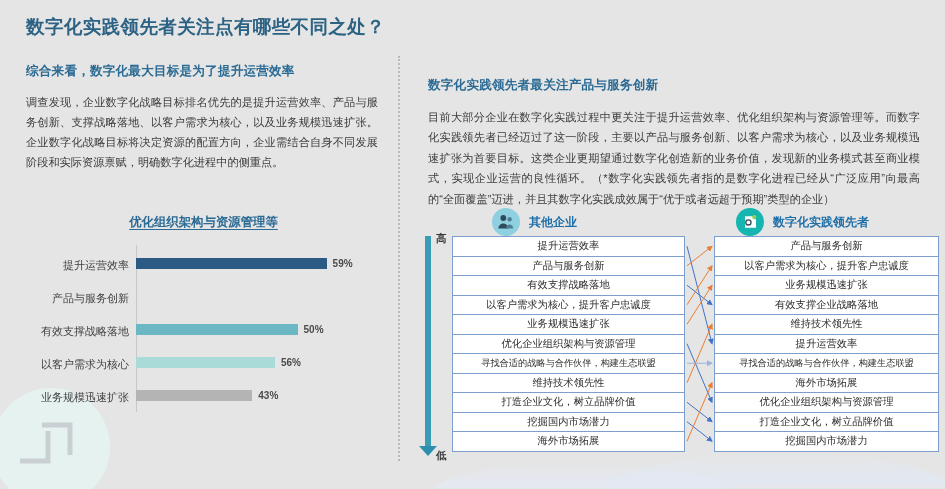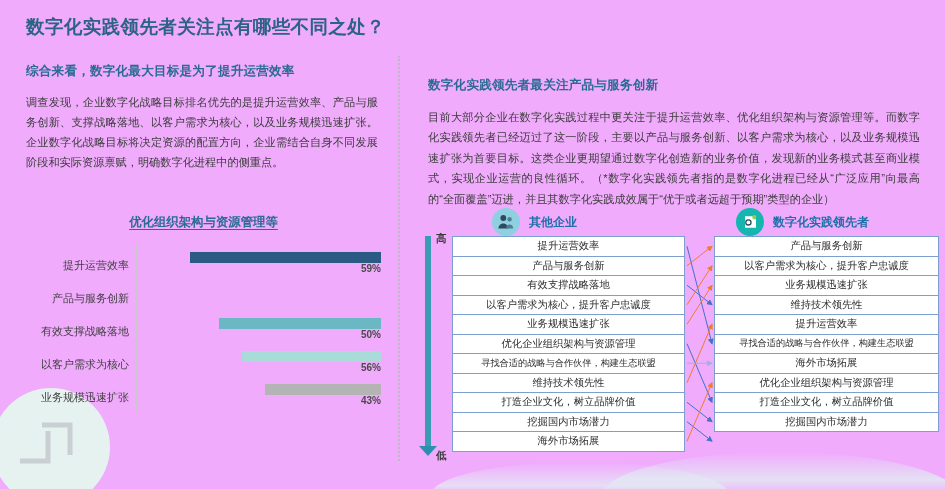--- a/index.html
+++ b/index.html
@@ -1,21 +1,21 @@
 <!DOCTYPE html>
 <html><head>
 <meta charset="utf-8">
 <style>
   html,body{margin:0;padding:0;}
   body{
     width:945px;height:489px;background:#ffffff;overflow:hidden;
     font-family:"Liberation Sans","DejaVu Sans",sans-serif;
     -webkit-font-smoothing:antialiased;
   }
-  #page{position:relative;width:945px;height:489px;overflow:hidden;background:#f0abfc;}
+  #page{position:relative;width:945px;height:489px;overflow:hidden;background:#e5e5e5;}
 
   
   .deco-circle{
     position:absolute;left:-8px;top:388px;width:118px;height:118px;border-radius:50%;
     background:#e6f2f0;
   }
   .deco-arrows{position:absolute;left:12px;top:415px;width:80px;height:62px;}
   .deco-wave{
     position:absolute;left:600px;top:452px;width:360px;height:46px;
     background:linear-gradient(to bottom,rgba(226,233,243,0) 0%,rgba(226,233,243,.85) 60%,rgba(226,233,243,0) 100%);
@@ -59,21 +59,21 @@
   }
   .chart-plot{position:relative;padding-left:110px;}
   .axis-line{
     position:absolute;left:110px;top:-2px;width:1px;height:167px;background:#c8c8c8;
   }
   .bar-row{display:flex;align-items:center;height:32px;margin-bottom:1px;}
   .bar-label{
     position:absolute;left:0;width:103px;text-align:right;
     font-size:11px;color:#3f3f3f;
   }
-  .bar-row-inner{position:relative;width:100%;display:flex;align-items:flex-end;flex-direction:column;}
+  .bar-row-inner{position:relative;width:100%;display:flex;align-items:flex-start;}
   .bar{height:11px;border-radius:0;}
   .bar-val{font-size:10px;font-weight:bold;color:#4a4a4a;margin-left:6px;white-space:nowrap;}
 
   
   .diagram{position:absolute;left:414px;top:200px;width:525px;height:285px;}
   .axis-arrow{
     position:absolute;left:11px;top:36px;width:6px;height:212px;background:#3a9bb4;
   }
   .axis-arrow-head{
     position:absolute;left:5px;top:246px;width:0;height:0;
@@ -239,20 +239,21 @@
         <div class="box tiny">寻找合适的战略与合作伙伴，构建生态联盟</div>
         <div class="box">维持技术领先性</div>
         <div class="box">打造企业文化，树立品牌价值</div>
         <div class="box">挖掘国内市场潜力</div>
         <div class="box">海外市场拓展</div>
       </div>
     <div class="boxcol right" id="boxcol-right">
         <div class="box">产品与服务创新</div>
         <div class="box">以客户需求为核心，提升客户忠诚度</div>
         <div class="box">业务规模迅速扩张</div>
+        <div class="box">有效支撑企业战略落地</div>
         <div class="box">维持技术领先性</div>
         <div class="box">提升运营效率</div>
         <div class="box tiny">寻找合适的战略与合作伙伴，构建生态联盟</div>
         <div class="box">海外市场拓展</div>
         <div class="box">优化企业组织架构与资源管理</div>
         <div class="box">打造企业文化，树立品牌价值</div>
         <div class="box">挖掘国内市场潜力</div>
       </div>
   </div>
 

